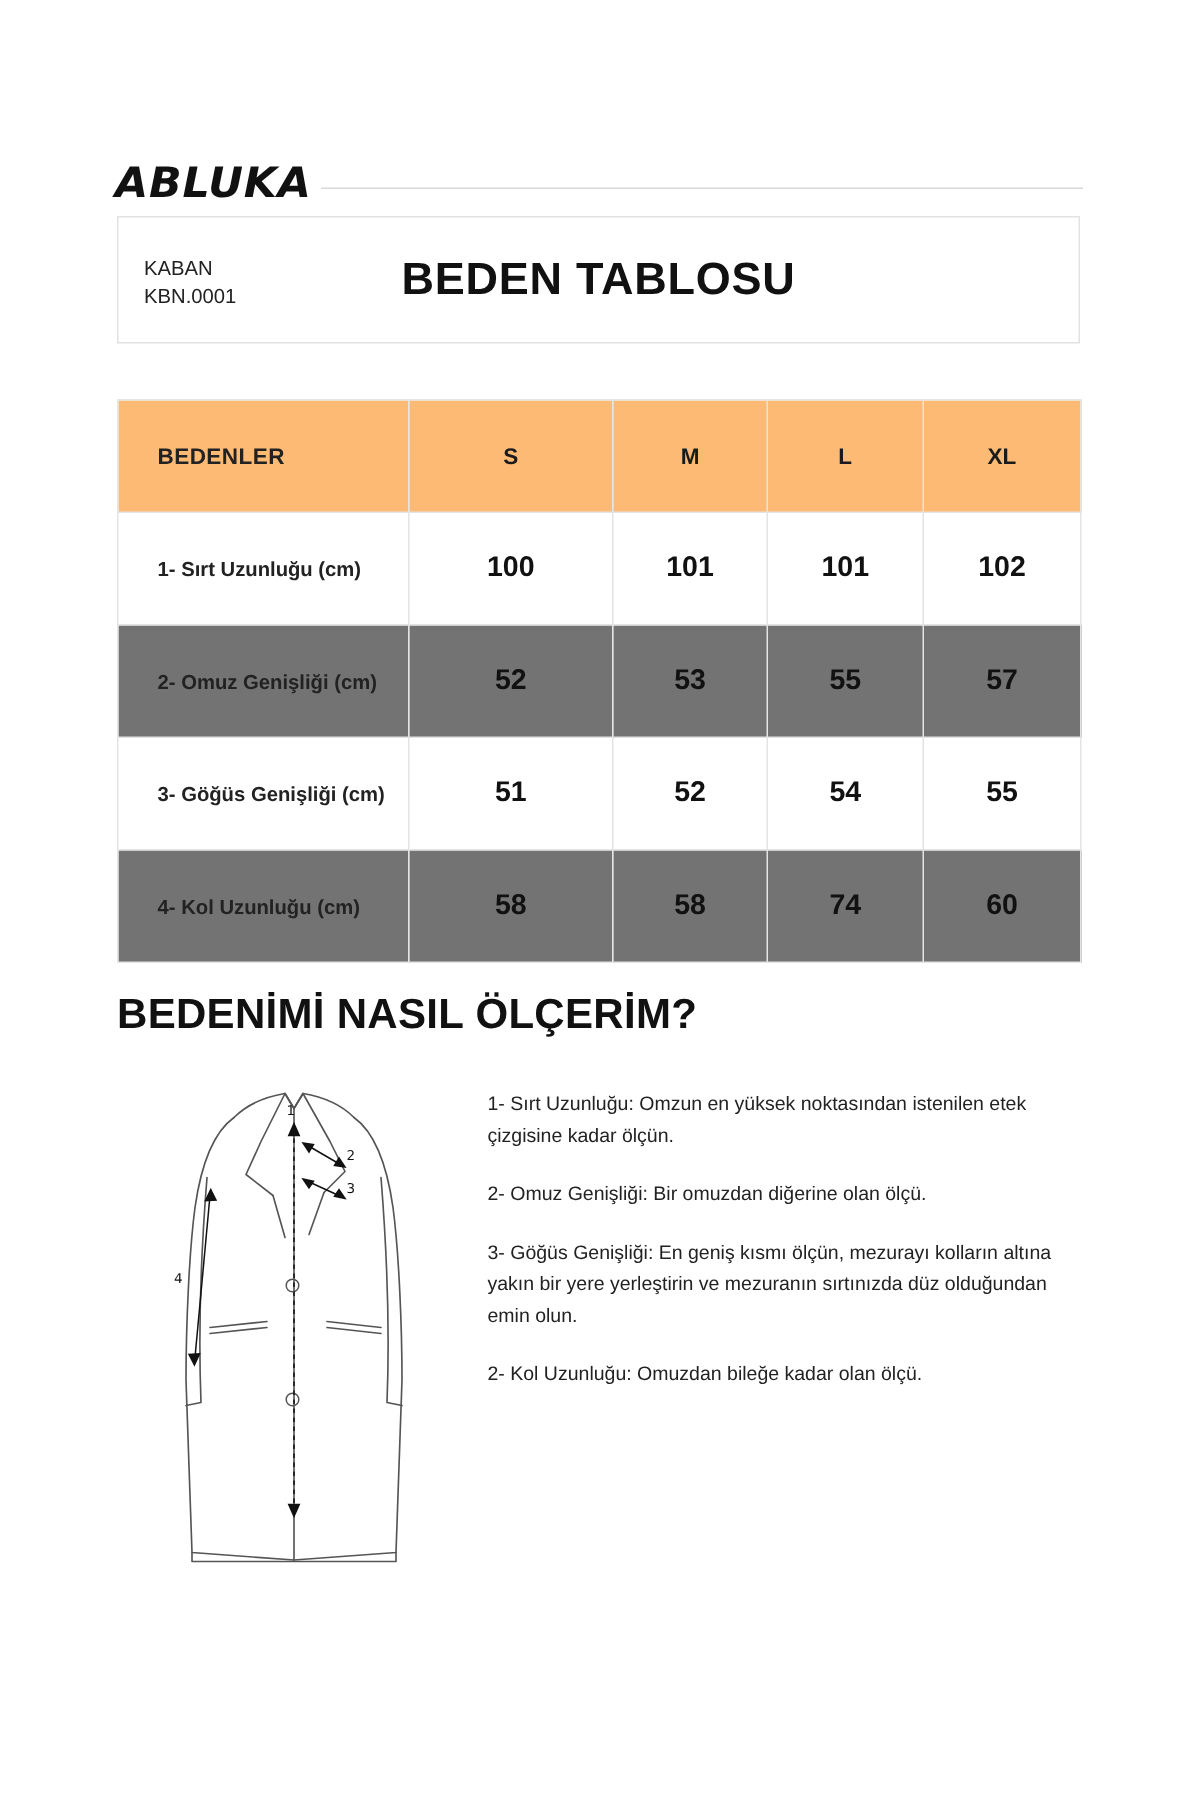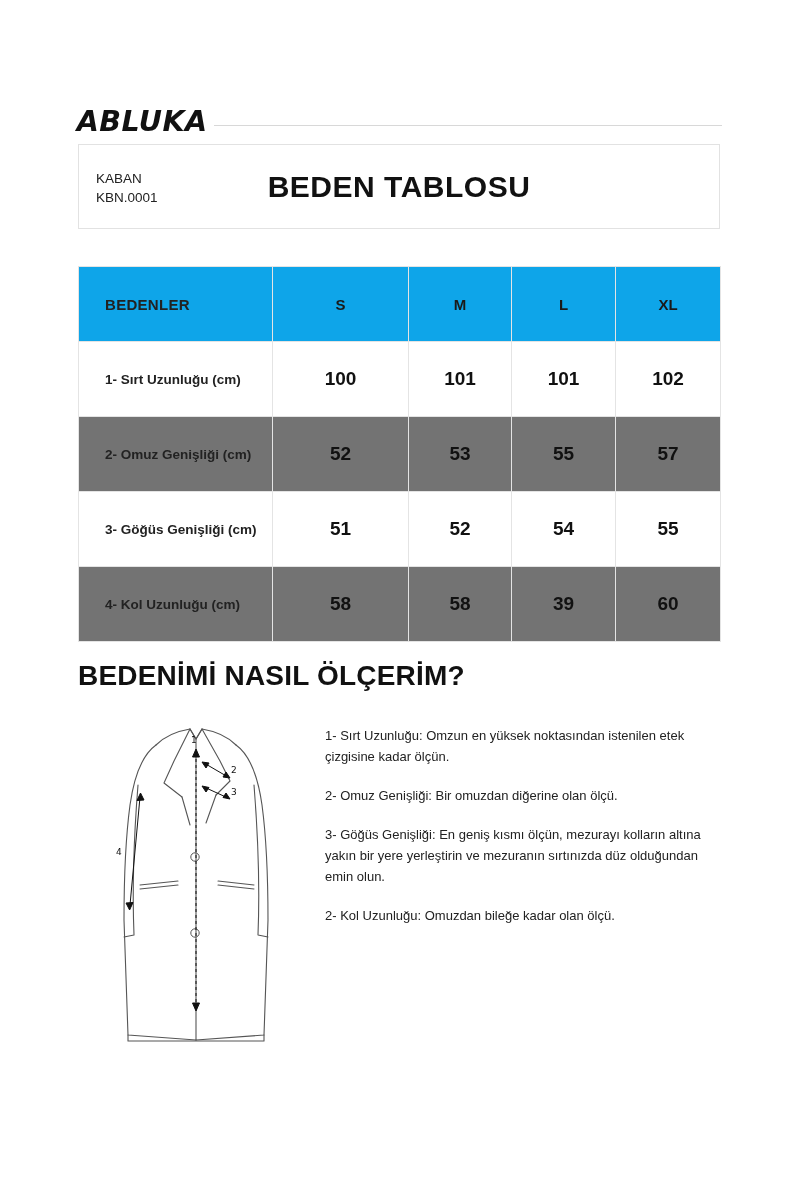--- a/index.html
+++ b/index.html
@@ -98,21 +98,21 @@
     box-sizing: border-box;
     height: 75px;
     text-align: center;
     vertical-align: middle;
     font-weight: 700;
   }
   .size-table tr.alt td, .size-table tr.alt th {
     background: #737373;
   }
   .size-table tr.head th {
-    background: #0ea5e9;
+    background: #fdba74;
     font-weight: 700;
     font-size: 15px;
   }
   .col-label { width: 194px; }
   .col-s { width: 136px; }
   .col-m { width: 103px; }
   .col-l { width: 104px; }
   .col-xl { width: 105px; }
   .row-label {
     text-align: left !important;
@@ -213,21 +213,21 @@
         <td class="row-label">3- Göğüs Genişliği (cm)</td>
         <td class="val">51</td>
         <td class="val">52</td>
         <td class="val">54</td>
         <td class="val">55</td>
       </tr>
       <tr class="alt">
         <td class="row-label">4- Kol Uzunluğu (cm)</td>
         <td class="val">58</td>
         <td class="val">58</td>
-        <td class="val">39</td>
+        <td class="val">74</td>
         <td class="val">60</td>
       </tr>
     </tbody>
   </table>
 
   <div class="howto-title">BEDENİMİ NASIL ÖLÇERİM?</div>
 
   <div class="figure">
     <svg width="230" height="360" viewBox="0 0 230 360">
       <g fill="none" stroke="#555" stroke-width="1.1" stroke-linejoin="round" stroke-linecap="round">

